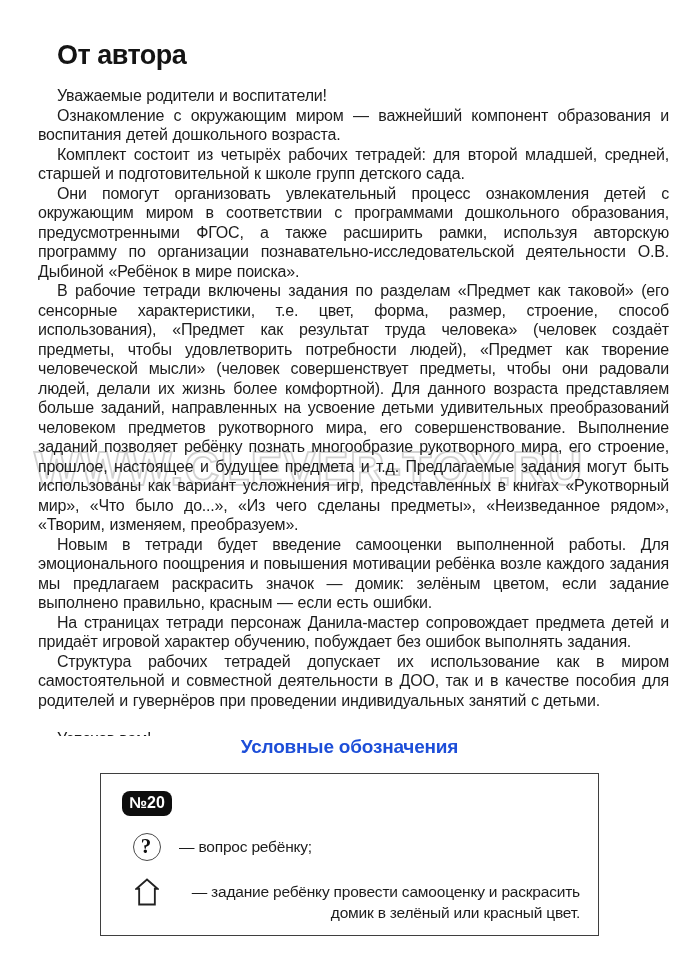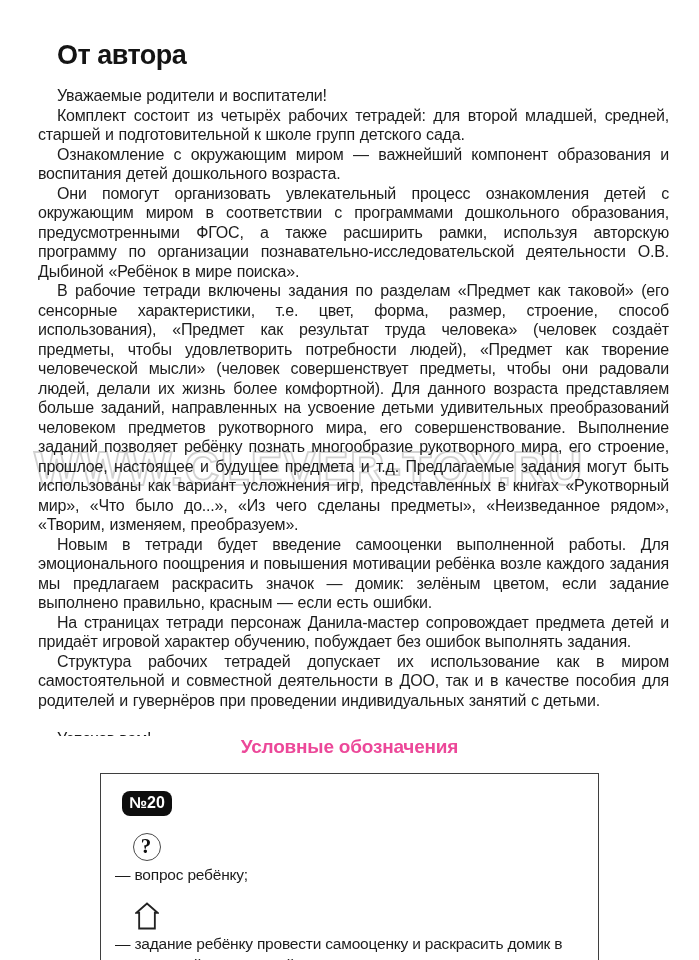--- a/index.html
+++ b/index.html
@@ -62,37 +62,36 @@
     position:absolute;
     left:0;right:0;top:736px;
     z-index:1;
   }
   .legend-heading{
     margin:0 0 15px;
     text-align:center;
     font-size:19px;
     font-weight:700;
     letter-spacing:-0.2px;
-    color:#ec4899;
+    color:#1d4ed8;
   }
   .legend-box{
     box-sizing:border-box;
     margin-left:100px;
     width:499px;
     border:1.6px solid #3f3f3f;
     padding:17px 18px 12px 14px;
     background:#ffffff;
   }
   .legend-row{
     display:flex;
     align-items:flex-start;
     margin-bottom:17px;
-    flex-direction:column;
   }
-  .legend-row:last-child{margin-bottom:0;}
+  .legend-row:last-child{margin-bottom:0;text-align:right;}
   .icon-cell{
     flex:none;
     width:64px;
     display:flex;
     justify-content:center;
     align-items:center;
   }
   .legend-label{
     font-size:15.5px;
     line-height:21px;
@@ -134,22 +133,22 @@
 </head>
 <body>
 
 <div class="page">
 
   <div class="watermark">WWW.CLEVER-TOY.RU</div>
 
   <div class="article">
     <h1>От автора</h1>
     <p class="para">Уважаемые родители и воспитатели!</p>
+    <p class="para">Ознакомление с окружающим миром — важнейший компонент образования и воспитания детей дошкольного возраста.</p>
     <p class="para">Комплект состоит из четырёх рабочих тетрадей: для второй младшей, средней, старшей и подготовительной к школе групп детского сада.</p>
-    <p class="para">Ознакомление с окружающим миром — важнейший компонент образования и воспитания детей дошкольного возраста.</p>
     <p class="para">Они помогут организовать увлекательный процесс ознакомления детей с окружающим миром в соответствии с программами дошкольного образования, предусмотренными ФГОС, а также расширить рамки, используя авторскую программу по организации познавательно-исследовательской деятельности О.В. Дыбиной «Ребёнок в мире поиска».</p>
     <p class="para">В рабочие тетради включены задания по разделам «Предмет как таковой» (его сенсорные характеристики, т.е. цвет, форма, размер, строение, способ использования), «Предмет как результат труда человека» (человек создаёт предметы, чтобы удовлетворить потребности людей), «Предмет как творение человеческой мысли» (человек совершенствует предметы, чтобы они радовали людей, делали их жизнь более комфортной). Для данного возраста представляем больше заданий, направленных на усвоение детьми удивительных преобразований человеком предметов рукотворного мира, его совершенствование. Выполнение заданий позволяет ребёнку познать многообразие рукотворного мира, его строение, прошлое, настоящее и будущее предмета и т.д. Предлагаемые задания могут быть использованы как вариант усложнения игр, представленных в книгах «Рукотворный мир», «Что было до...», «Из чего сделаны предметы», «Неизведанное рядом», «Творим, изменяем, преобразуем».</p>
     <p class="para">Новым в тетради будет введение самооценки выполненной работы. Для эмоционального поощрения и повышения мотивации ребёнка возле каждого задания мы предлагаем раскрасить значок — домик: зелёным цветом, если задание выполнено правильно, красным — если есть ошибки.</p>
     <p class="para">На страницах тетради персонаж Данила-мастер сопровождает предмета детей и придаёт игровой характер обучению, побуждает без ошибок выполнять задания.</p>
     <p class="para">Структура рабочих тетрадей допускает их использование как в миром самостоятельной и совместной деятельности в ДОО, так и в качестве пособия для родителей и гувернёров при проведении индивидуальных занятий с детьми.</p>
     <p class="closing">Успехов вам!</p>
   </div>
 
   <div class="legend">
     <h2 class="legend-heading">Условные обозначения</h2>

